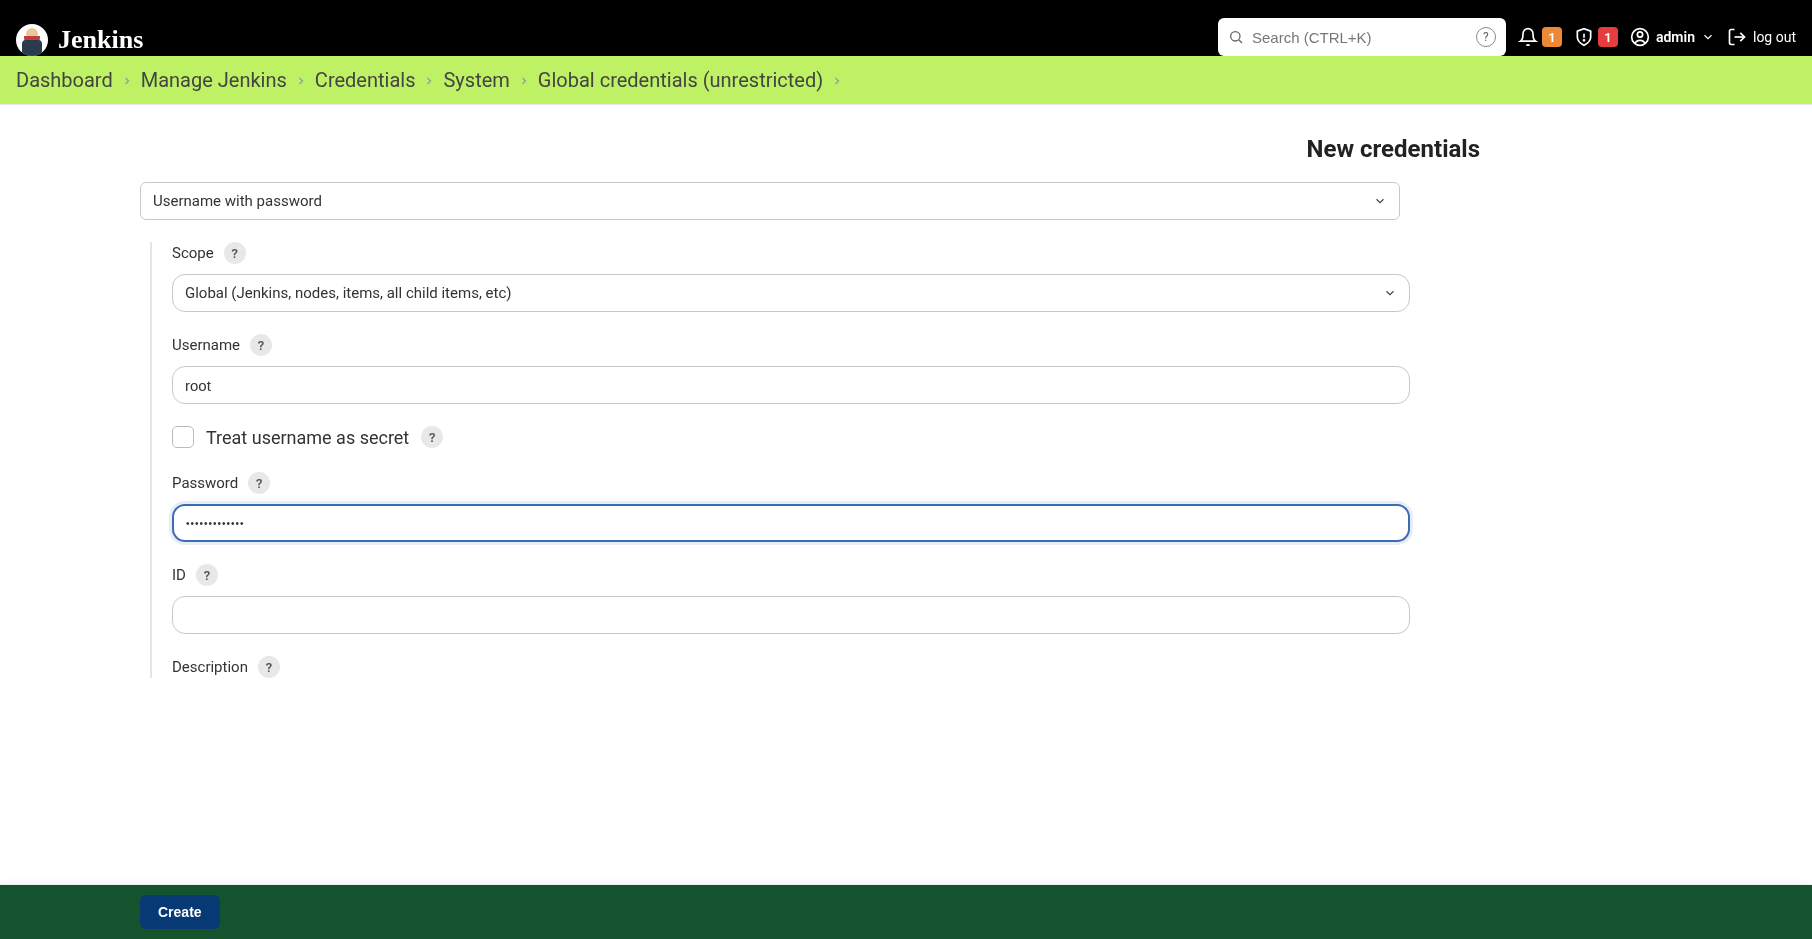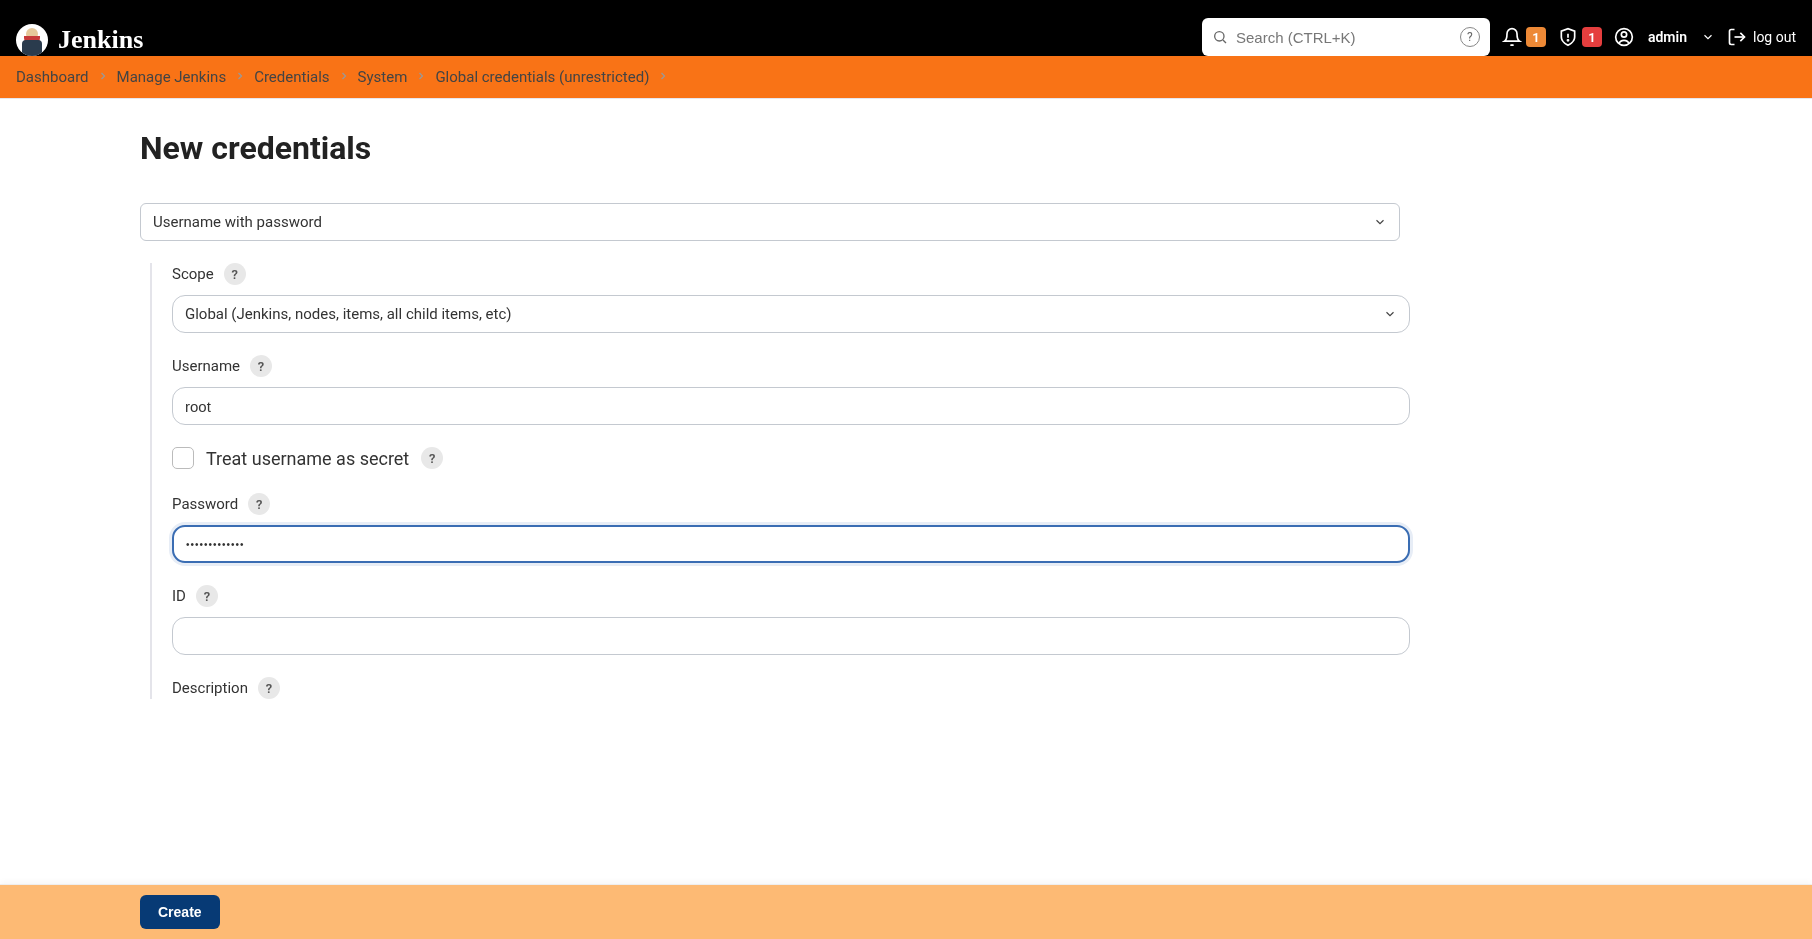--- a/index.html
+++ b/index.html
@@ -82,47 +82,48 @@
   .hdr-icon-group { display:flex; align-items:center; gap:4px; cursor:pointer;}
   .badge {
     display:inline-flex; align-items:center; justify-content:center;
     min-width: 20px; height: 20px; border-radius: 4px;
     font-size: 13px; font-weight: 600; color:#fff;
     padding: 0 5px;
   }
   .badge-orange { background: #ed8936; }
   .badge-red { background: #e53e3e; }
   .user-link {
-    display:flex; align-items:center; gap:14px; color:#fff; font-weight:600; cursor:pointer;
+    display:flex; align-items:center; gap:6px; color:#fff; font-weight:600; cursor:pointer;
   }
   .logout-link {
     display:flex; align-items:center; gap:6px; color:#fff; font-weight:400; cursor:pointer;
   }
 
   
   .breadcrumbs {
-    background: #f97316;
+    background: #bef264;
     border-bottom: 1px solid #e6e6ef;
     padding: 12px 16px;
     display:flex; align-items:center; gap: 8px;
-    font-size: 15px;
+    font-size: 20px;
   }
   .breadcrumbs a { color: #444; text-decoration: none; cursor:pointer; }
   .breadcrumbs .chev { color: #aaa; }
 
   
   .main {
     padding: 30px 0 120px 140px;
     max-width: 1480px;
   }
   h1 {
-    font-size: 32px;
+    font-size: 24px;
     font-weight: 700;
-    margin-bottom: 36px;
+    margin-bottom: 19px;
     color: #222;
+    text-align: right;
   }
   .field-block { margin-bottom: 22px; }
   .field-label {
     display: flex; align-items: center; gap: 10px;
     font-size: 15px; color: #333; margin-bottom: 10px;
   }
   .help-chip {
     width: 22px; height: 22px; border-radius: 50%;
     background: #e8e8e8; color: #555;
     display:flex; align-items:center; justify-content:center;
@@ -157,21 +158,21 @@
     display:flex; align-items:center; gap: 12px; margin-bottom: 24px;
   }
   .checkbox {
     width: 22px; height: 22px; border: 1.5px solid #bbb; border-radius: 5px;
     background:#fff; cursor:pointer;
   }
 
   
   .bottom-bar {
     position: fixed; bottom: 0; left: 0; right: 0;
-    background: #fdba74;
+    background: #14532d;
     border-top: 1px solid #eee;
     padding: 10px 0 10px 140px;
     box-shadow: 0 -2px 6px rgba(0,0,0,0.04);
   }
   .btn-primary {
     background: #073a75;
     color: #fff;
     font-weight: 600;
     border: none;
     border-radius: 6px;

